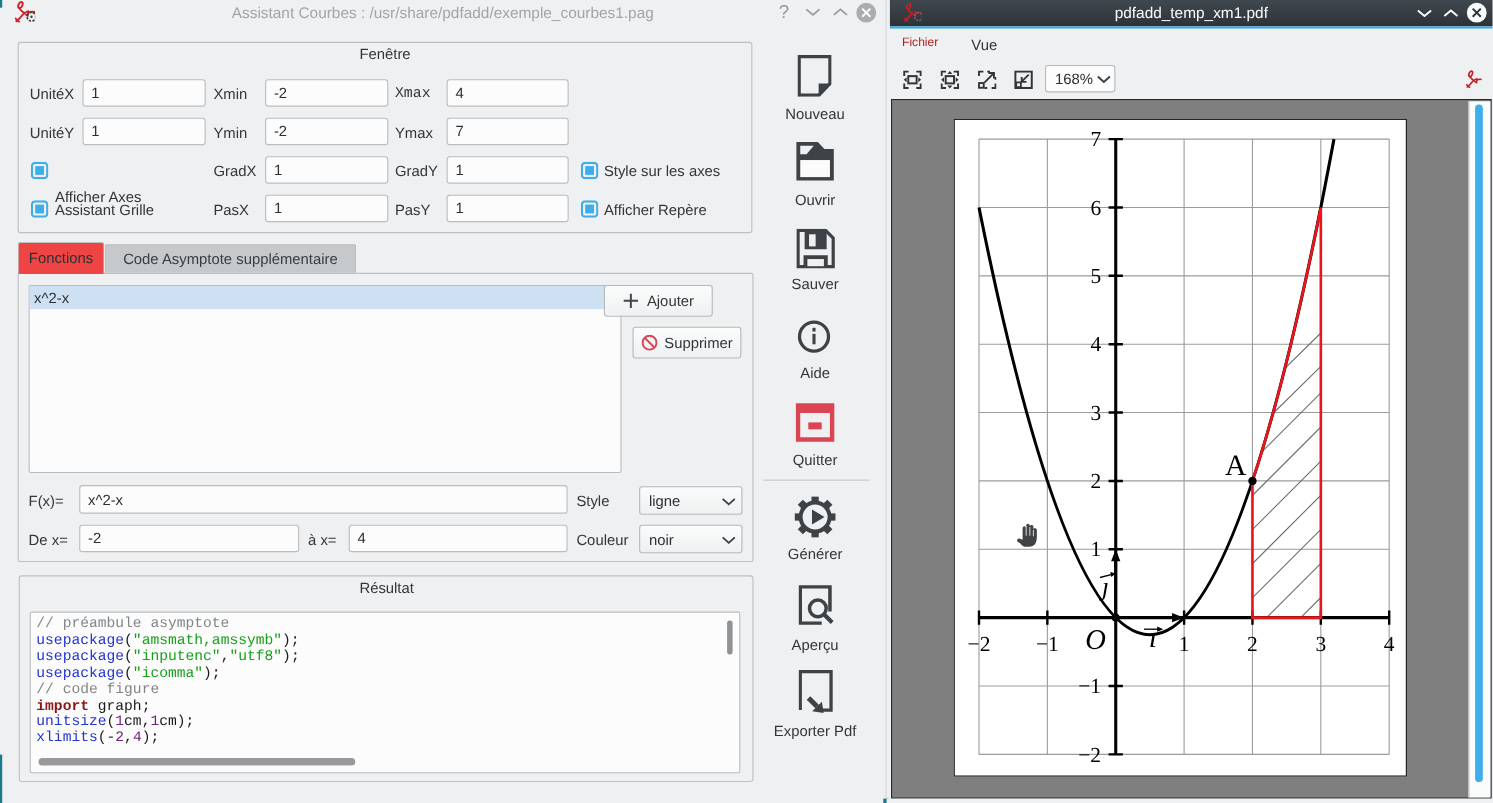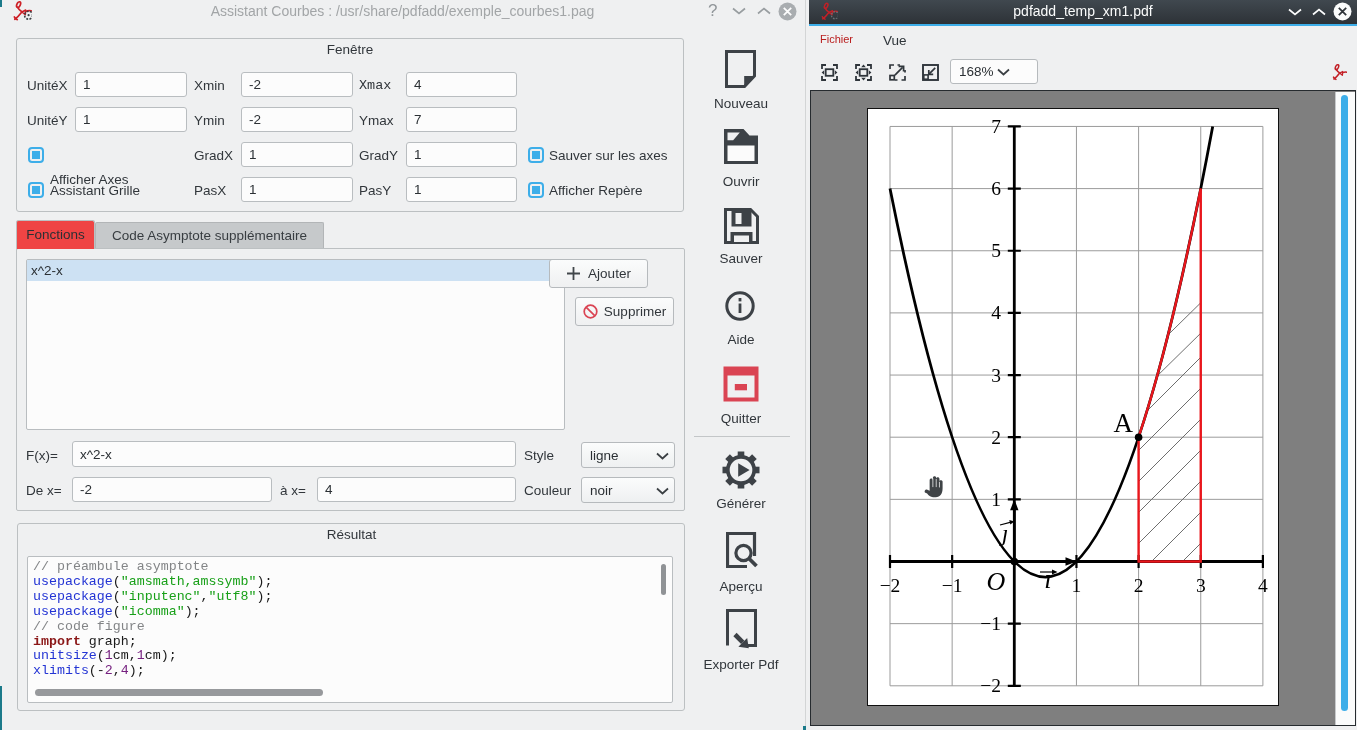--- a/index.html
+++ b/index.html
@@ -80,21 +80,21 @@
 </svg>
 <svg class="abs" style="left:528px;top:182px" width="16" height="16" viewBox="0 0 16 16">
  <rect x="1" y="1" width="14" height="14" rx="3" fill="none" stroke="#3daee9" stroke-width="2"></rect>
  <rect x="4" y="4" width="8" height="8" fill="#3daee9"></rect>
 </svg>
 <div class="lbl" style="left:50px;top:148px;margin-top:24px;">Afficher Axes</div>
 <div class="lbl" style="left:194px;top:148px;">GradX</div>
 <div class="inp" style="left:241px;top:142px;width:112px;height:25px;">1</div>
 <div class="lbl" style="left:359px;top:148px;">GradY</div>
 <div class="inp" style="left:406px;top:142px;width:111px;height:25px;">1</div>
-<div class="lbl" style="left:549px;top:148px;">Sauver sur les axes</div>
+<div class="lbl" style="left:549px;top:148px;">Style sur les axes</div>
 <div class="lbl" style="left:50px;top:183px;">Assistant Grille</div>
 <div class="lbl" style="left:194px;top:183px;">PasX</div>
 <div class="inp" style="left:241px;top:177px;width:112px;height:25px;">1</div>
 <div class="lbl" style="left:359px;top:183px;">PasY</div>
 <div class="inp" style="left:406px;top:177px;width:111px;height:25px;">1</div>
 <div class="lbl" style="left:549px;top:183px;">Afficher Repère</div>
 
 <div class="abs" style="left:95px;top:222px;width:229px;height:26px;background:#c6c9cb;
  border:1px solid #b2b5b7;border-bottom:none;border-top-left-radius:2px;border-top-right-radius:2px;
  box-sizing:border-box;text-align:center;line-height:25px;font-size:13.5px;color:#383d41;">Code Asymptote supplémentaire</div>
@@ -291,21 +291,21 @@
  <g fill="none" stroke="#c32027" stroke-width="1.9" stroke-linecap="round">
   <ellipse cx="13.6" cy="7.6" rx="1.8" ry="3.2" transform="rotate(25 13.6 7.6)"></ellipse>
   <path d="M12.6,10.4 C13.6,12.2 15,13.6 16.8,14.7"></path>
   <path d="M16.9,15 L20.7,13 L20.3,17.7 Z" stroke-width="1.6" stroke-linejoin="round"></path>
   <path d="M16.2,15.7 C14.2,18.4 11.8,20.8 9.8,22.3"></path>
   <path d="M9.3,19.9 C9.9,21.1 10.8,21.9 12.3,22.7"></path>
   <path d="M20.6,14.4 C22.6,13.7 24.3,13.5 25.9,13.9"></path>
  </g>
 </svg>
 
-<div class="combo" style="left:950px;top:59px;width:88px;height:25px;background:#fcfcfc;">168%</div>
+<div class="combo" style="left:950px;top:59px;width:64px;height:25px;background:#fcfcfc;">168%</div>
 <svg class="abs" style="left:997px;top:68px" width="13" height="8">
     <path d="M1,1.5 L6.5,6.5 L12,1.5" stroke="#3a3f43" stroke-width="1.7" fill="none"></path>
   </svg>
 
 <div class="abs" style="left:810px;top:90px;width:546px;height:636px;border:1.5px solid #262b2f;
  box-sizing:border-box;background:#7f7f7f;"></div>
 <div class="abs" style="left:1335px;top:91.5px;width:19.5px;height:633px;background:#fafbfb;border-left:1px solid #c7c9cb;box-sizing:border-box;"></div>
 <div class="abs" style="left:1341px;top:95px;width:7px;height:616px;background:#3daee9;border-radius:3.5px;"></div>
 
 <div class="abs" style="left:866.5px;top:107.5px;width:412px;height:598px;background:#ffffff;

